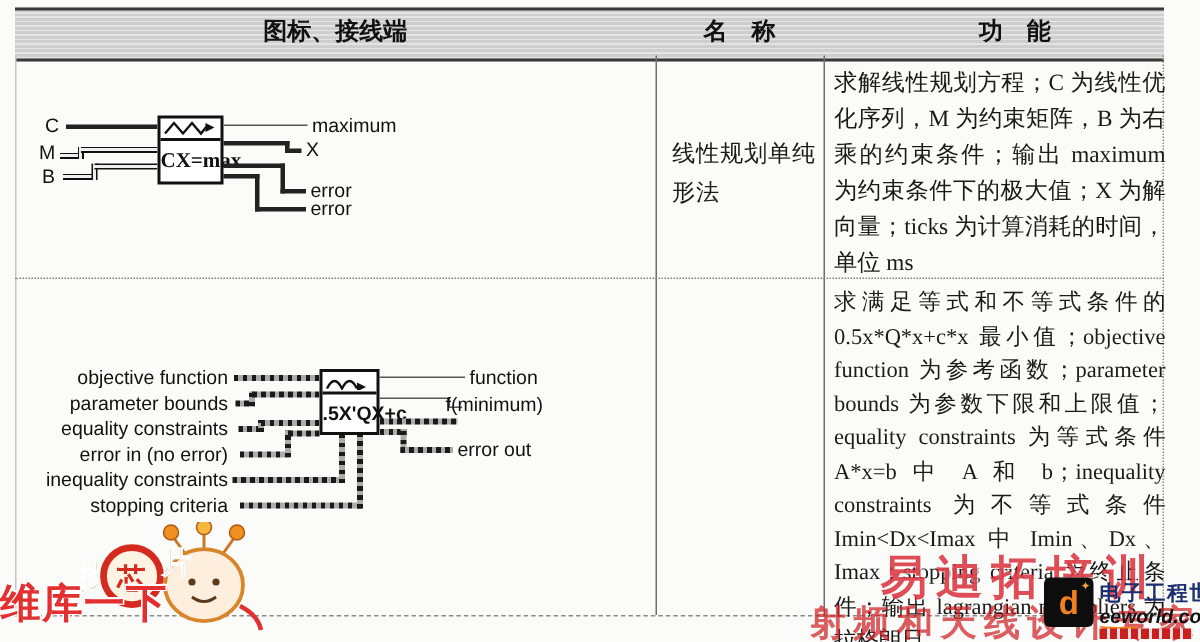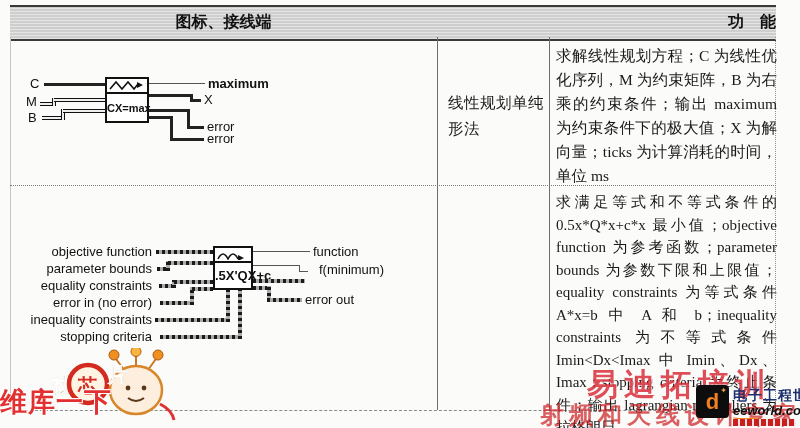--- a/index.html
+++ b/index.html
@@ -57,21 +57,22 @@
   .logo-bar{position:absolute;left:733px;top:419px;width:62px;height:7px;z-index:5;
             background:repeating-linear-gradient(90deg,#c8201f 0 5px,#f5dede 5px 7px);}
 </style>
 </head>
 <body>
 
 <div class="page">
 
   <div class="header-band"></div>
   <div class="hcell" style="left:10px;width:427px;">图标、接线端</div>
-  <div class="hcell" style="left:549px;width:227px;text-align:right;">功　能</div>
+  <div class="hcell" style="left:437px;width:112px;">名　称</div>
+  <div class="hcell" style="left:563px;width:227px;">功　能</div>
 
   <div class="vline" style="left:10px;top:37px;height:373px;border-left:1px solid #c6c6c6;"></div>
   <div class="vline" style="left:437px;top:37px;height:373px;border-left:1px solid #6e6e6e;"></div>
   <div class="vline" style="left:549px;top:37px;height:373px;border-left:1px solid #6e6e6e;"></div>
   <div class="vline" style="left:775px;top:37px;height:373px;border-left:1px dotted #8f8f8f;"></div>
   <div class="hline" style="left:10px;top:185px;width:766px;border-top:1px dotted #7d7d7d;"></div>
   <div class="hline" style="left:10px;top:410px;width:766px;border-top:1px dashed #8a8a8a;"></div>
 
   <span class="lbl" style="left:30px;top:76px;">C</span>
   <span class="lbl" style="left:26px;top:94px;">M</span>
@@ -85,25 +86,25 @@
   <div class="hollow-v" style="left:61px;top:109px;height:11px;"></div>
   <div class="hollow-h" style="left:63px;top:109px;width:42px;"></div>
 
   <div class="vi-block" style="left:105px;top:77px;width:44px;height:46px;">
     <div class="vi-strip">
       <svg width="38" height="11" viewBox="0 0 38 11">
           <polyline points="2,9 8,2 14,9 20,2 26,9 30,4" fill="none" stroke="#111" stroke-width="1.6"></polyline>
           <path d="M29,2 l6,3 -6,3 z" fill="#111"></path>
         </svg>
     </div>
-    <div class="vi-label" style="font-size:11px;line-height:28px;">CX=max</div>
+    <div class="vi-label" style="font-size:14px;line-height:28px;font-family:Liberation Serif, serif;">CX=max</div>
   </div>
 
   <div class="thin" style="left:149px;top:83px;width:56px;"></div>
-  <span class="lbl" style="left:208px;top:76px;font-weight:bold;">maximum</span>
+  <span class="lbl" style="left:208px;top:76px;">maximum</span>
 
   <div class="wh" style="left:149px;top:94px;width:44px;"></div>
   <div class="wv" style="left:190px;top:94px;height:8px;"></div>
   <div class="wh" style="left:190px;top:99px;width:11px;"></div>
   <span class="lbl" style="left:204px;top:92px;">X</span>
 
   <div class="wh" style="left:149px;top:109px;width:41px;"></div>
   <div class="wv" style="left:187px;top:109px;height:20px;"></div>
   <div class="wh" style="left:187px;top:126px;width:17px;"></div>
   <span class="lbl" style="left:207px;top:119px;">error</span>
@@ -147,21 +148,21 @@
     </div>
     <div class="vi-label" style="font-size:13px;line-height:25px;letter-spacing:0;">.5X'QX+c</div>
   </div>
 
   <div class="thin" style="left:253px;top:251px;width:57px;"></div>
   <span class="lbl" style="left:313px;top:244px;">function</span>
 
   <div class="thin" style="left:253px;top:265px;width:47px;"></div>
   <div class="thinv" style="left:299px;top:265px;height:7px;"></div>
   <div class="thin" style="left:299px;top:271px;width:9px;"></div>
-  <span class="lbl" style="left:319px;top:262px;">f(minimum)</span>
+  <span class="lbl" style="left:297px;top:262px;">f(minimum)</span>
 
   <div class="dot-h" style="left:253px;top:279px;width:52px;"></div>
 
   <div class="dot-h" style="left:253px;top:286px;width:18px;"></div>
   <div class="dot-v" style="left:267px;top:286px;height:16px;"></div>
   <div class="dot-h" style="left:267px;top:298px;width:35px;"></div>
   <span class="lbl" style="left:305px;top:292px;">error out</span>
 
   <div class="fn-cell fn-2" style="left:556px;top:191px;">求满足等式和不等式条件的 0.5x*Q*x+c*x 最小值；objective function 为参考函数；parameter bounds 为参数下限和上限值；equality constraints 为等式条件 A*x=b 中 A 和 b；inequality constraints 为不等式条件 Imin&lt;Dx&lt;Imax 中 Imin、Dx、Imax；stopping criteria 为终止条件；输出 lagrangian multipliers 为拉格朗日</div>
 

